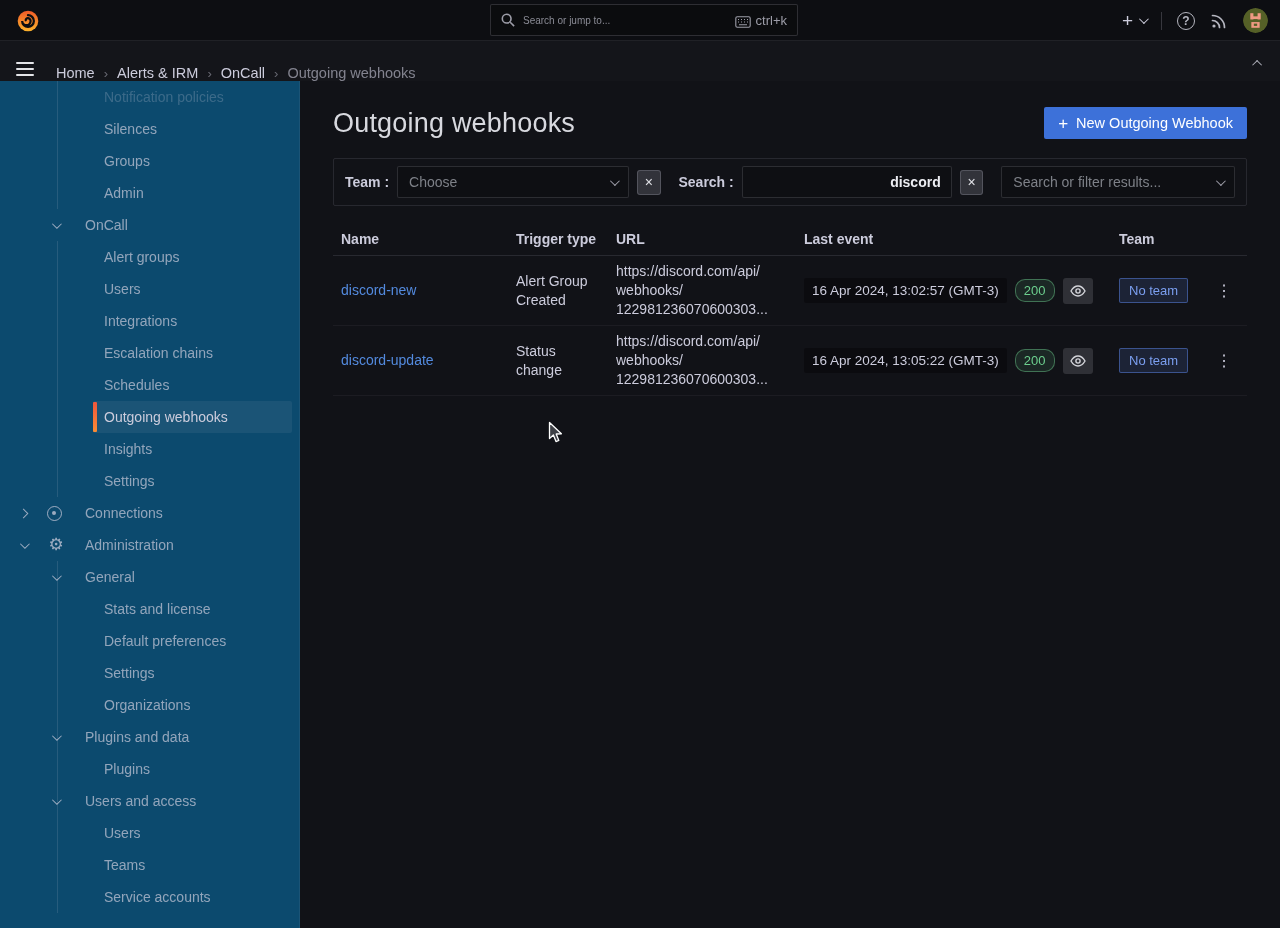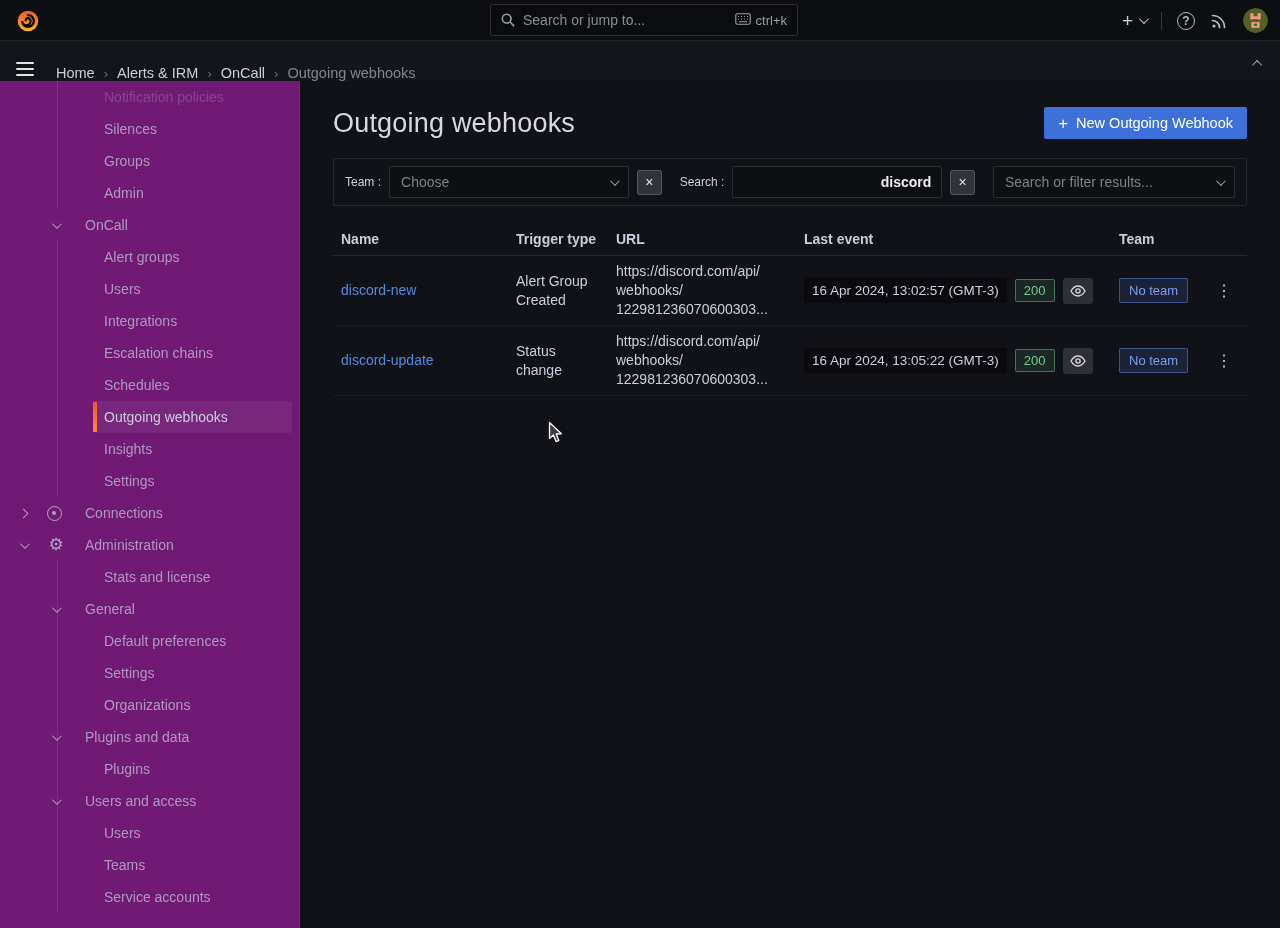--- a/index.html
+++ b/index.html
@@ -15,22 +15,22 @@
     position:absolute; top:0; left:0; right:0; height:41px;
     background:#0d0e12; border-bottom:1px solid rgba(204,204,220,0.10);
     display:flex; align-items:center;
   }
   .logo { position:absolute; left:15px; top:8px; width:26px; height:26px; display:flex; }
   .tb-search {
     position:absolute; left:490px; top:4px; width:308px; height:32px;
     background:#0b0c0e; border:1px solid rgba(204,204,220,0.18); border-radius:2px;
     display:flex; align-items:center; padding:0 10px; gap:8px; color:#84858f;
   }
-  .tb-search .ph { flex:1; font-size:14px; color:#8a8b95; }
-  .tb-search .kbd-hint { display:flex; align-items:flex-start; gap:5px; color:#9d9da8; font-size:13px; }
+  .tb-search .ph { flex:1; font-size:10px; color:#8a8b95; }
+  .tb-search .kbd-hint { display:flex; align-items:flex-end; gap:5px; color:#9d9da8; font-size:13px; }
   .tb-right { position:absolute; right:12px; top:0; height:41px; display:flex; align-items:center; gap:15px; }
   .plus-group { display:flex; align-items:center; gap:6px; color:#ccccdc; cursor:pointer; }
   .plus-glyph::before { content:"+"; font-size:19px; line-height:1; color:#ccccdc; }
   .chev { display:inline-block; width:7px; height:7px; border-right:1.5px solid currentColor; border-bottom:1.5px solid currentColor; }
   .chev-down { transform:rotate(45deg) translateY(-2px); }
   .chev-right { transform:rotate(-45deg); }
   .chev-up { transform:rotate(-135deg) translateY(-2px); }
   .tb-divider { width:1px; height:18px; background:rgba(204,204,220,0.22); }
   .help-circle {
     width:18px; height:18px; border:1.6px solid #b5b6c0; border-radius:50%;
@@ -49,21 +49,21 @@
   .hamburger i { display:block; height:2px; width:18px; background:#e3e4e8; border-radius:1px; }
   .crumbs { display:flex; align-items:center; gap:9px; }
   .crumb { color:#ccccdc; font-size:14.5px; cursor:pointer; }
   .crumb-sep { color:rgba(204,204,220,0.45); font-size:13px; }
   .crumb.current { color:rgba(204,204,220,0.60); cursor:default; }
   .crumb-collapse { position:absolute; right:18px; top:14px; color:#aeafb9; cursor:pointer; background:none; border:none; }
 
   
   .sidebar {
     position:absolute; top:81px; left:0; width:300px; bottom:0;
-    background:#701a75; border-right:1px solid rgba(204,204,220,0.08);
+    background:#0c4a6e; border-right:1px solid rgba(204,204,220,0.08);
   }
   .guide { position:absolute; left:57px; width:1px; background:rgba(204,204,220,0.14); }
   .guide.g1 { top:0;   height:128px; }
   .guide.g2 { top:160px; height:256px; }
   .guide.g3 { top:480px; height:352px; }
   .nav-item { position:relative; height:32px; display:flex; align-items:center; cursor:pointer; color:rgba(204,204,220,0.70); }
   .nav-item .lbl { font-size:14px; position:relative; z-index:2; }
   .nav-item.lvl1 .lbl, .nav-item.lvl2 .lbl { margin-left:85px; }
   .nav-item.lvl3 .lbl { margin-left:104px; }
   .nav-item .chev { position:absolute; z-index:2; color:rgba(204,204,220,0.75); }
@@ -92,21 +92,21 @@
     height:32px; background:#3d71d9; color:#fff; border:none; border-radius:2px;
     display:flex; align-items:center; gap:8px; padding:0 14px; font-size:14.5px; font-weight:500;
     font-family:inherit; cursor:pointer;
   }
   .btn-primary .plus::before { content:"+"; font-size:17px; line-height:1; }
 
   .filterbar {
     margin-top:17px; height:48px; border:1px solid rgba(204,204,220,0.12); border-radius:2px;
     display:flex; align-items:center; padding:0 11px; gap:8px;
   }
-  .flabel { color:#ccccdc; font-size:12px; white-space:nowrap; }
+  .flabel { color:#ccccdc; font-size:14px; white-space:nowrap;font-weight:bold; }
   .select {
     height:32px; background:#0e0f13; border:1px solid rgba(204,204,220,0.16); border-radius:2px;
     display:flex; align-items:center; padding:0 11px; color:#7e8188; font-size:14px; cursor:pointer;
   }
   .select .chev { color:#9d9da8; margin-left:auto; }
   .sel-team { width:244px; }
   .sel-results { width:246px; }
   .xbtn {
     width:25px; height:25px; border-radius:3px; background:rgba(204,204,220,0.18);
     border:1px solid rgba(204,204,220,0.22); color:#e2e3e8; cursor:pointer;
@@ -125,21 +125,21 @@
   .thead { height:33px; align-items:center; border-bottom:1px solid rgba(204,204,220,0.13); }
   .th { padding:0 8px; color:#ccccdc; font-weight:600; font-size:14px; }
   .trow { align-items:center; min-height:68px; padding:6px 0; border-bottom:1px solid rgba(204,204,220,0.06); }
   .td { padding:0 8px; font-size:14px; color:#ccccdc; line-height:19px; }
   .td a { color:#538ade; text-decoration:none; cursor:pointer; }
   .url-line { display:block; }
   .cell-event { display:flex; align-items:center; gap:8px; padding:0 6px; }
   .ts-chip { background:rgba(0,0,0,0.35); border-radius:2px; padding:5px 8px; color:#ccccdc; font-size:13.5px; white-space:nowrap; }
   .badge-success {
     color:#6ccf8e; background:rgba(108,207,142,0.12); border:1px solid rgba(108,207,142,0.45);
-    border-radius:2px; font-size:13px; padding:3px 8px; line-height:1.2;
+    border-radius:10px; font-size:13px; padding:3px 8px; line-height:1.2;
   }
   .eye-btn {
     width:30px; height:26px; border:none; border-radius:3px; background:rgba(204,204,220,0.16);
     display:flex; align-items:center; justify-content:center; cursor:pointer; color:#d4d5da;
   }
   .badge-team {
     color:#7b9ff0; background:rgba(86,124,217,0.16); border:1px solid rgba(86,124,217,0.55);
     border-radius:2px; font-size:13px; padding:4px 9px; line-height:1.2; display:inline-block;
   }
   .kebab { background:none; border:none; color:#ccccdc; font-size:16px; cursor:pointer; padding:2px 6px; }
@@ -303,29 +303,29 @@
       <span class="ico ico-connections"></span>
       <span class="lbl">Connections</span>
     </div>
 
     <div class="nav-item lvl1">
       <span class="chev chev-down"></span>
       <span class="ico ico-gear"></span>
       <span class="lbl">Administration</span>
     </div>
 
+    <div class="nav-item lvl2">
+      <span class="chev chev-down"></span>
+
+      <span class="lbl">General</span>
+    </div>
+
     <div class="nav-item lvl3">
 
       <span class="lbl">Stats and license</span>
-    </div>
-
-    <div class="nav-item lvl2">
-      <span class="chev chev-down"></span>
-
-      <span class="lbl">General</span>
     </div>
 
     <div class="nav-item lvl3">
 
       <span class="lbl">Default preferences</span>
     </div>
 
     <div class="nav-item lvl3">
 
       <span class="lbl">Settings</span>

